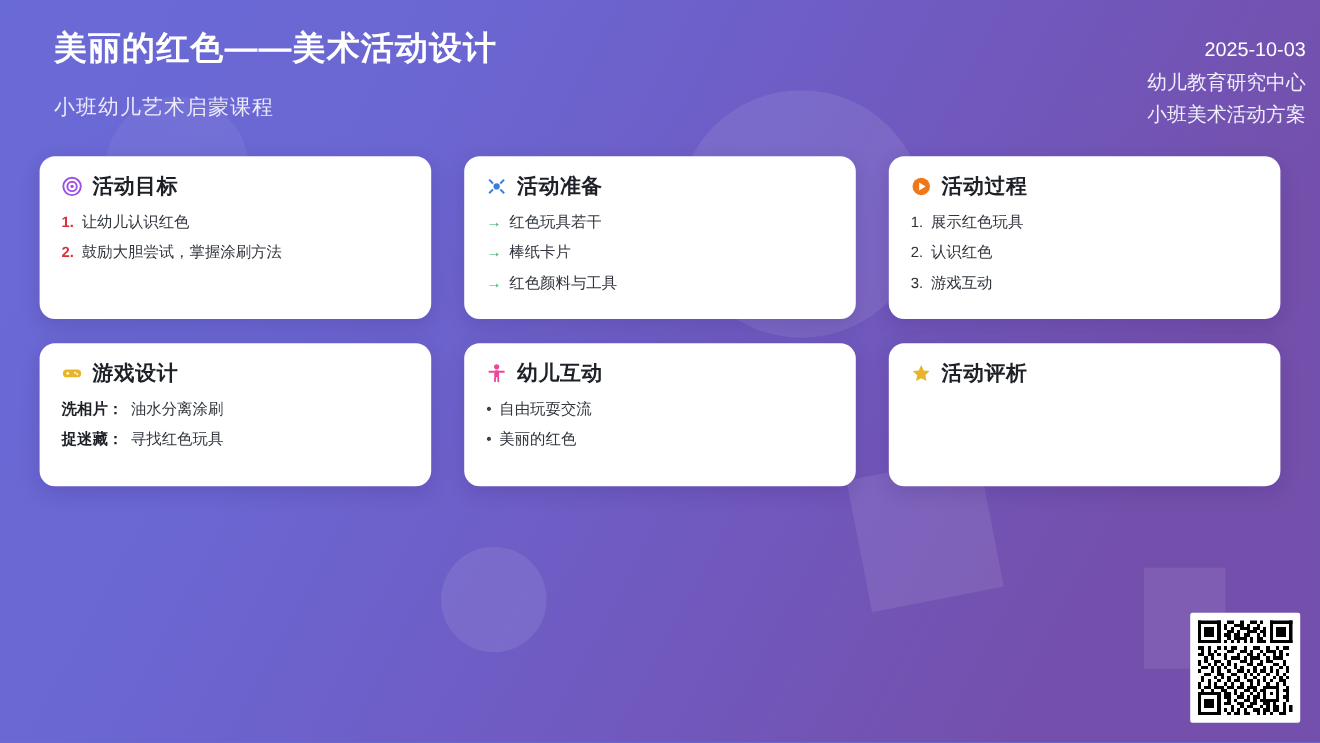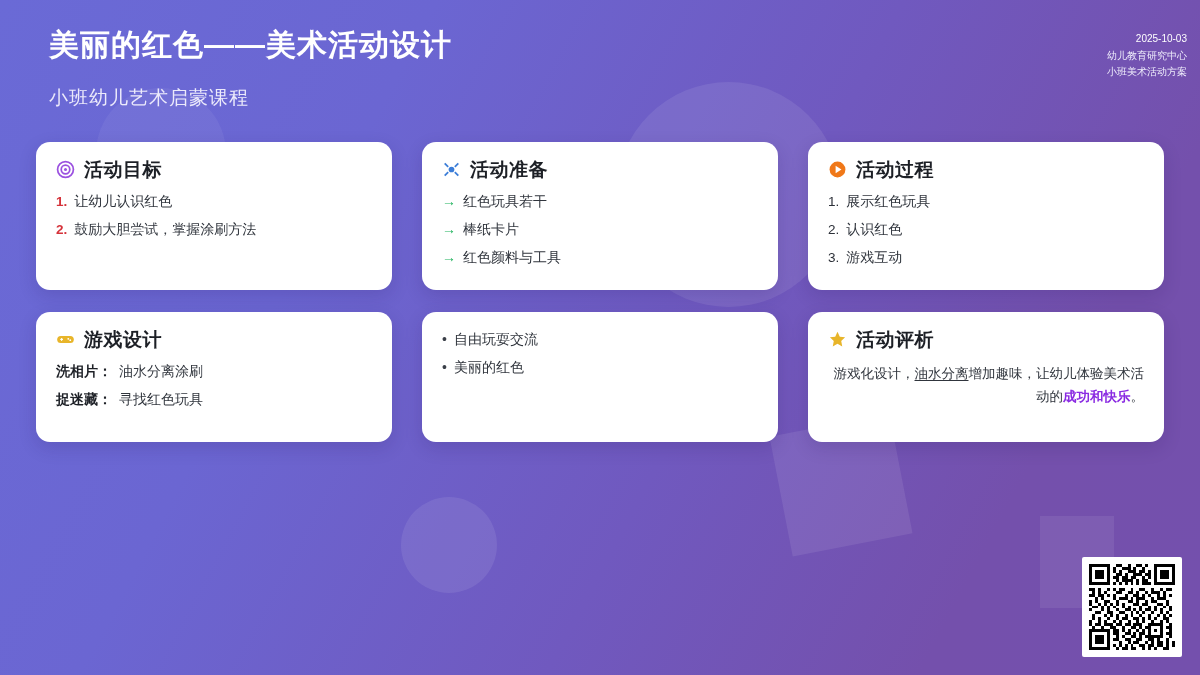--- a/index.html
+++ b/index.html
@@ -52,21 +52,21 @@
     letter-spacing:1px; line-height:1.25;
     white-space:nowrap;
   }
   .subtitle {
     font-size:19px; font-weight:400; color:#eceafb;
     margin-top:21px; letter-spacing:1px; white-space:nowrap;
   }
   .head-right {
     position:absolute; right:30px; top:31px;
     text-align:right; color:#efedfc;
-    font-size:10px; line-height:1.65;
+    font-size:18px; line-height:1.65;
   }
   .head-right .date { color:#ffffff; }
   
   .grid {
     position:absolute; left:36px; top:142px;
     width:1128px;
     display:grid;
     grid-template-columns:repeat(3, 356px);
     grid-template-rows:148px 130px;
     column-gap:30px;
@@ -221,38 +221,48 @@
         <span class="term">洗相片：</span>
         <span>油水分离涂刷</span>
       </div>
       <div class="row">
         <span class="term">捉迷藏：</span>
         <span>寻找红色玩具</span>
       </div>
     </div>
 
     <div class="card">
+      <div class="card-head">
+        <svg class="icon" viewBox="0 0 24 24">
+          <circle cx="12" cy="4.4" r="3" fill="#ec4899"></circle>
+          <rect x="9.2" y="8.4" width="5.6" height="8" rx="1.6" fill="#ec4899"></rect>
+          <rect x="2.6" y="8.9" width="7" height="2.2" rx="1.1" fill="#ec4899"></rect>
+          <rect x="14.4" y="8.9" width="7" height="2.2" rx="1.1" fill="#ec4899"></rect>
+          <rect x="9.1" y="15.6" width="2.1" height="6.4" rx="1" fill="#ec4899"></rect>
+          <rect x="12.8" y="15.6" width="2.1" height="6.4" rx="1" fill="#ec4899"></rect>
+        </svg>
+        <span class="card-title">幼儿互动</span>
+      </div>
       <div class="row">
         <span class="bullet">•</span>
         <span>自由玩耍交流</span>
       </div>
       <div class="row">
         <span class="bullet">•</span>
         <span>美丽的红色</span>
       </div>
     </div>
 
     <div class="card">
       <div class="card-head">
         <svg class="icon" viewBox="0 0 24 24">
           <path d="M12 2.2 L14.9 8.5 L21.6 9.3 L16.7 14 L18 20.7 L12 17.4 L6 20.7 L7.3 14 L2.4 9.3 L9.1 8.5 Z" fill="#e8b52a"></path>
         </svg>
         <span class="card-title">活动评析</span>
       </div>
-      <div class="para"><span>游戏化设计，</span><span class="u-line">油水分离</span><span>增加趣味，让幼儿体验美术活动的</span><span class="hl-purple">成功和快乐</span><span>。</span></div>
     </div>
 
   </div>
 
   <div class="qr-box">
     <svg viewBox="0 0 29 29" shape-rendering="crispEdges">
       <rect width="29" height="29" fill="#ffffff"></rect>
       <g fill="#000000">
 
         <rect x="0" y="0" width="7" height="1"></rect>

